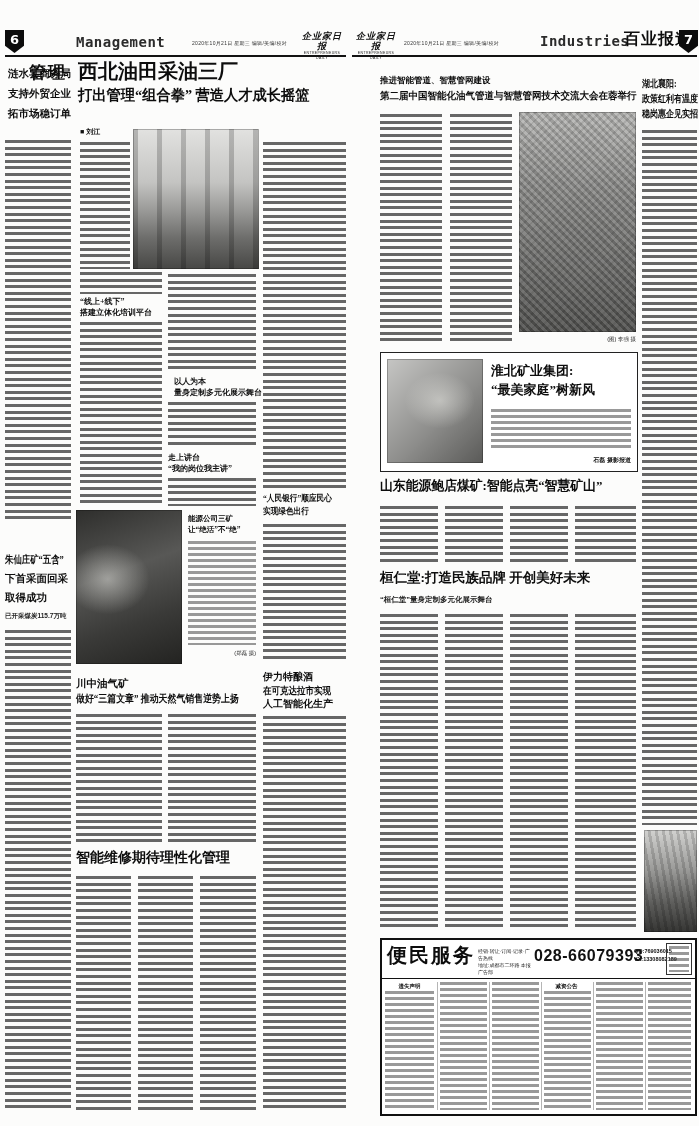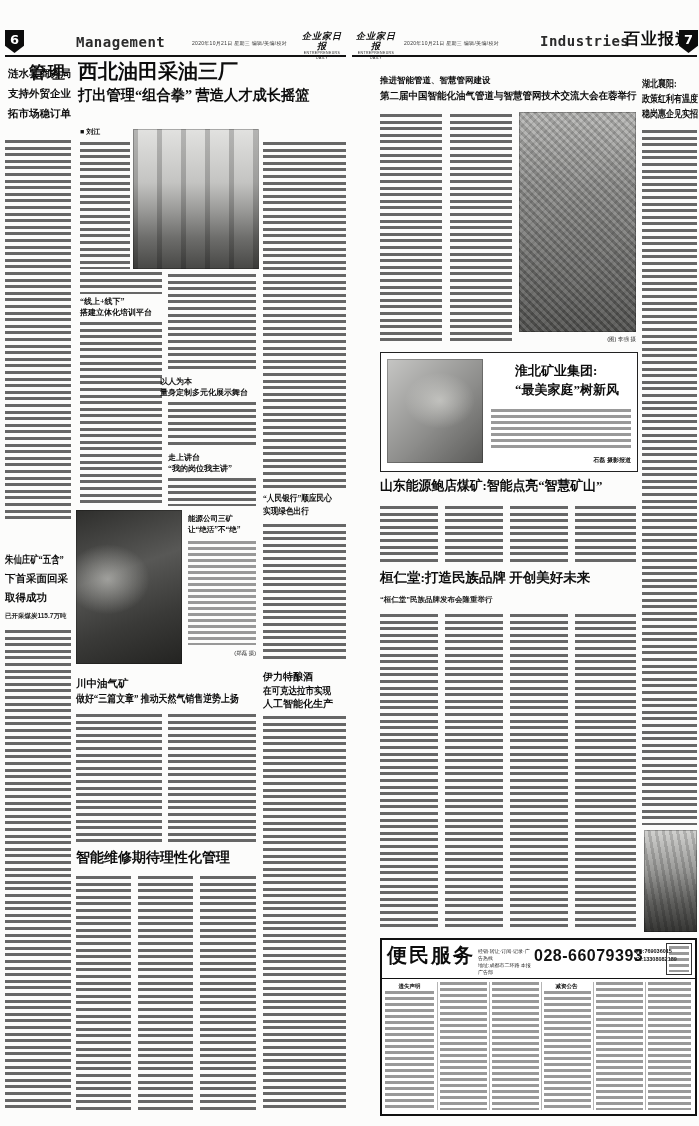--- a/index.html
+++ b/index.html
@@ -81,21 +81,21 @@
 
     <div class="abs gk" style="left:80px;top:142px;width:50px;height:127px;"></div>
     <div class="abs gk" style="left:80px;top:272px;width:82px;height:22px;"></div>
     <div class="abs subhead" style="left:80px;top:296px;width:82px;">
       <div>“线上+线下”</div>
       <div>搭建立体化培训平台</div>
     </div>
     <div class="abs gk" style="left:80px;top:322px;width:82px;height:184px;"></div>
 
     <div class="abs gk" style="left:168px;top:274px;width:88px;height:98px;"></div>
-    <div class="abs subhead" style="left:160px;top:376px;width:88px;">
+    <div class="abs subhead" style="left:174px;top:376px;width:88px;">
       <div>以人为本</div>
       <div>量身定制多元化展示舞台</div>
     </div>
     <div class="abs gk" style="left:168px;top:402px;width:88px;height:46px;"></div>
     <div class="abs subhead" style="left:168px;top:452px;width:88px;">
       <div>走上讲台</div>
       <div>“我的岗位我主讲”</div>
     </div>
     <div class="abs gk" style="left:168px;top:478px;width:88px;height:28px;"></div>
 
@@ -172,38 +172,38 @@
     <div class="abs photo" style="left:296px;top:830px;width:53px;height:102px;
                 background:
                   repeating-linear-gradient(80deg,rgba(0,0,0,.15) 0 3px,rgba(255,255,255,0) 3px 7px),
                   linear-gradient(180deg,#d2d2d0 0%,#9c9c9a 38%,#5d5d5b 72%,#363634 100%);"></div>
 
     <div class="abs boxed" style="left:32px;top:352px;width:256px;height:118px;">
       <div class="abs photo" style="left:6px;top:6px;width:96px;height:104px;
                   background:
                     radial-gradient(50px 40px at 55% 40%,rgba(235,235,230,.5),rgba(0,0,0,0) 70%),
                     linear-gradient(135deg,#c6c6c4 0%,#8f8f8d 55%,#5a5a58 100%);"></div>
-      <div class="abs cn-hl" style="left:110px;top:8px;width:142px;font-size:13px;line-height:19px;margin-left:24px;">
+      <div class="abs cn-hl" style="left:110px;top:8px;width:142px;font-size:13px;line-height:19px;">
         <div>淮北矿业集团:</div>
         <div>“最美家庭”树新风</div>
       </div>
       <div class="abs gk-light" style="left:110px;top:56px;width:140px;height:42px;"></div>
       <div class="abs b" style="right:6px;bottom:6px;font-size:6px;">石磊 摄影报道</div>
     </div>
 
     <div class="abs cn-hl nowrap" style="left:32px;top:478px;font-size:13.5px;">
       <span class="cond95">山东能源鲍店煤矿:智能点亮“智慧矿山”</span>
     </div>
     <div class="abs gk" style="left:32px;top:506px;width:58px;height:56px;"></div>
     <div class="abs gk" style="left:97px;top:506px;width:58px;height:56px;"></div>
     <div class="abs gk" style="left:162px;top:506px;width:58px;height:56px;"></div>
     <div class="abs gk" style="left:227px;top:506px;width:61px;height:56px;"></div>
 
     <div class="abs cn-hl nowrap" style="left:32px;top:570px;font-size:13.5px;">桓仁堂:打造民族品牌  开创美好未来</div>
-    <div class="abs b" style="left:32px;top:595px;font-size:7.5px;color:#222;">“桓仁堂”民族品牌发布会隆重举行</div>
+    <div class="abs b" style="left:32px;top:595px;font-size:7.5px;color:#222;">“桓仁堂”量身定制多元化展示舞台</div>
     <div class="abs gk" style="left:32px;top:614px;width:58px;height:316px;"></div>
     <div class="abs gk" style="left:97px;top:614px;width:58px;height:316px;"></div>
     <div class="abs gk" style="left:162px;top:614px;width:58px;height:316px;"></div>
     <div class="abs gk" style="left:227px;top:614px;width:61px;height:316px;"></div>
 
     <div class="abs svc-box" style="left:32px;top:938px;width:313px;height:174px;">
       <div class="abs cn-hl" style="left:5px;top:4px;font-size:20px;letter-spacing:2px;">便民服务</div>
       <div class="abs" style="left:96px;top:8px;width:56px;font-size:5px;line-height:7px;color:#222;">
         <div>经销·转让·订阅·记录·广告热线</div>
         <div>地址:成都市二环路 本报广告部</div>

